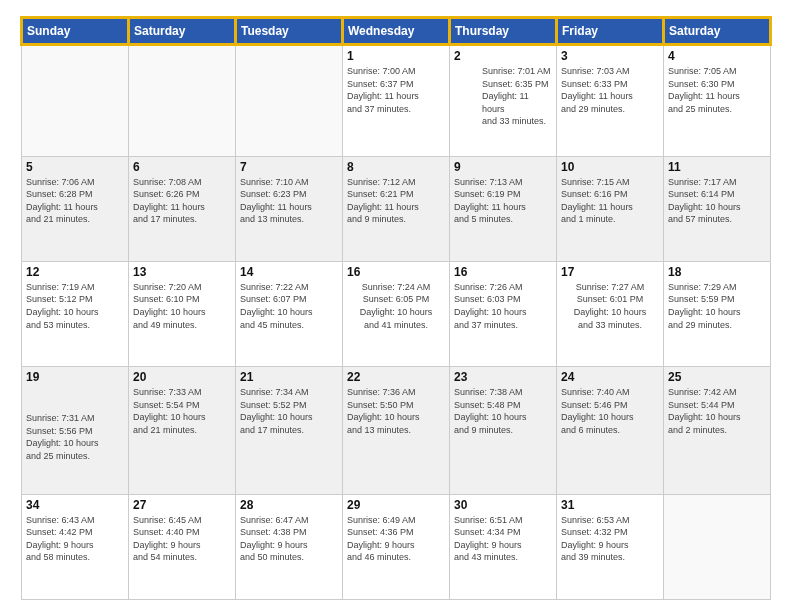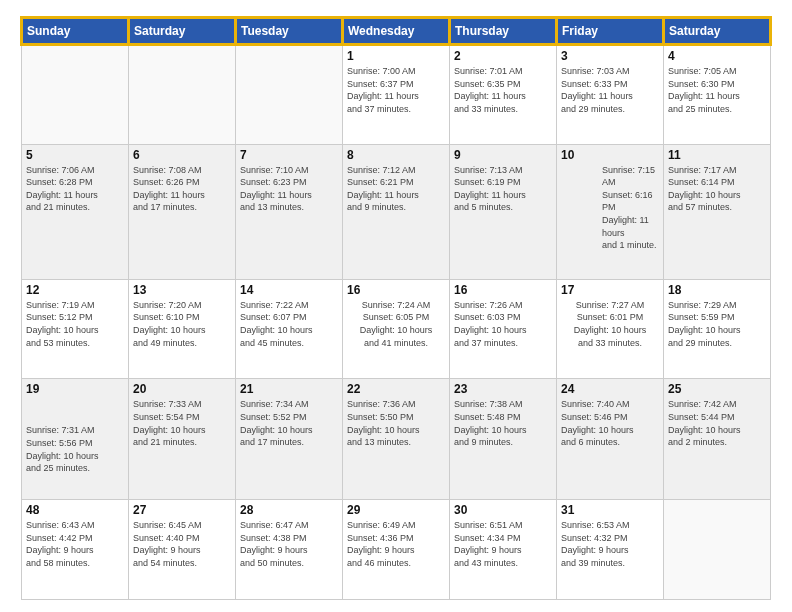--- a/index.html
+++ b/index.html
@@ -110,21 +110,21 @@
           <td class="empty"></td>
           <td>
             <span class="day-number">1</span>
             <div class="day-info" style="white-space: pre-line;">Sunrise: 7:00 AM
 Sunset: 6:37 PM
 Daylight: 11 hours
 and 37 minutes.</div>
           </td>
           <td>
             <span class="day-number">2</span>
-            <div class="day-info" style="white-space: pre-line;">Sunrise: 7:01 AM
+            <div class="day-info" style="white-space: pre-line; margin-left: 28px;">Sunrise: 7:01 AM
 Sunset: 6:35 PM
 Daylight: 11 hours
 and 33 minutes.</div>
           </td>
           <td>
             <span class="day-number">3</span>
             <div class="day-info" style="white-space: pre-line;">Sunrise: 7:03 AM
 Sunset: 6:33 PM
 Daylight: 11 hours
 and 29 minutes.</div>
@@ -168,21 +168,21 @@
           </td>
           <td>
             <span class="day-number">9</span>
             <div class="day-info" style="white-space: pre-line;">Sunrise: 7:13 AM
 Sunset: 6:19 PM
 Daylight: 11 hours
 and 5 minutes.</div>
           </td>
           <td>
             <span class="day-number">10</span>
-            <div class="day-info" style="white-space: pre-line; margin-left: 41px;">Sunrise: 7:15 AM
+            <div class="day-info" style="white-space: pre-line;">Sunrise: 7:15 AM
 Sunset: 6:16 PM
 Daylight: 11 hours
 and 1 minute.</div>
           </td>
           <td>
             <span class="day-number">11</span>
             <div class="day-info" style="white-space: pre-line;">Sunrise: 7:17 AM
 Sunset: 6:14 PM
 Daylight: 10 hours
 and 57 minutes.</div>
@@ -285,21 +285,21 @@
           <td>
             <span class="day-number">25</span>
             <div class="day-info" style="white-space: pre-line;">Sunrise: 7:42 AM
 Sunset: 5:44 PM
 Daylight: 10 hours
 and 2 minutes.</div>
           </td>
         </tr>
         <tr>
           <td>
-            <span class="day-number">48</span>
+            <span class="day-number">34</span>
             <div class="day-info" style="white-space: pre-line;">Sunrise: 6:43 AM
 Sunset: 4:42 PM
 Daylight: 9 hours
 and 58 minutes.</div>
           </td>
           <td>
             <span class="day-number">27</span>
             <div class="day-info" style="white-space: pre-line;">Sunrise: 6:45 AM
 Sunset: 4:40 PM
 Daylight: 9 hours

